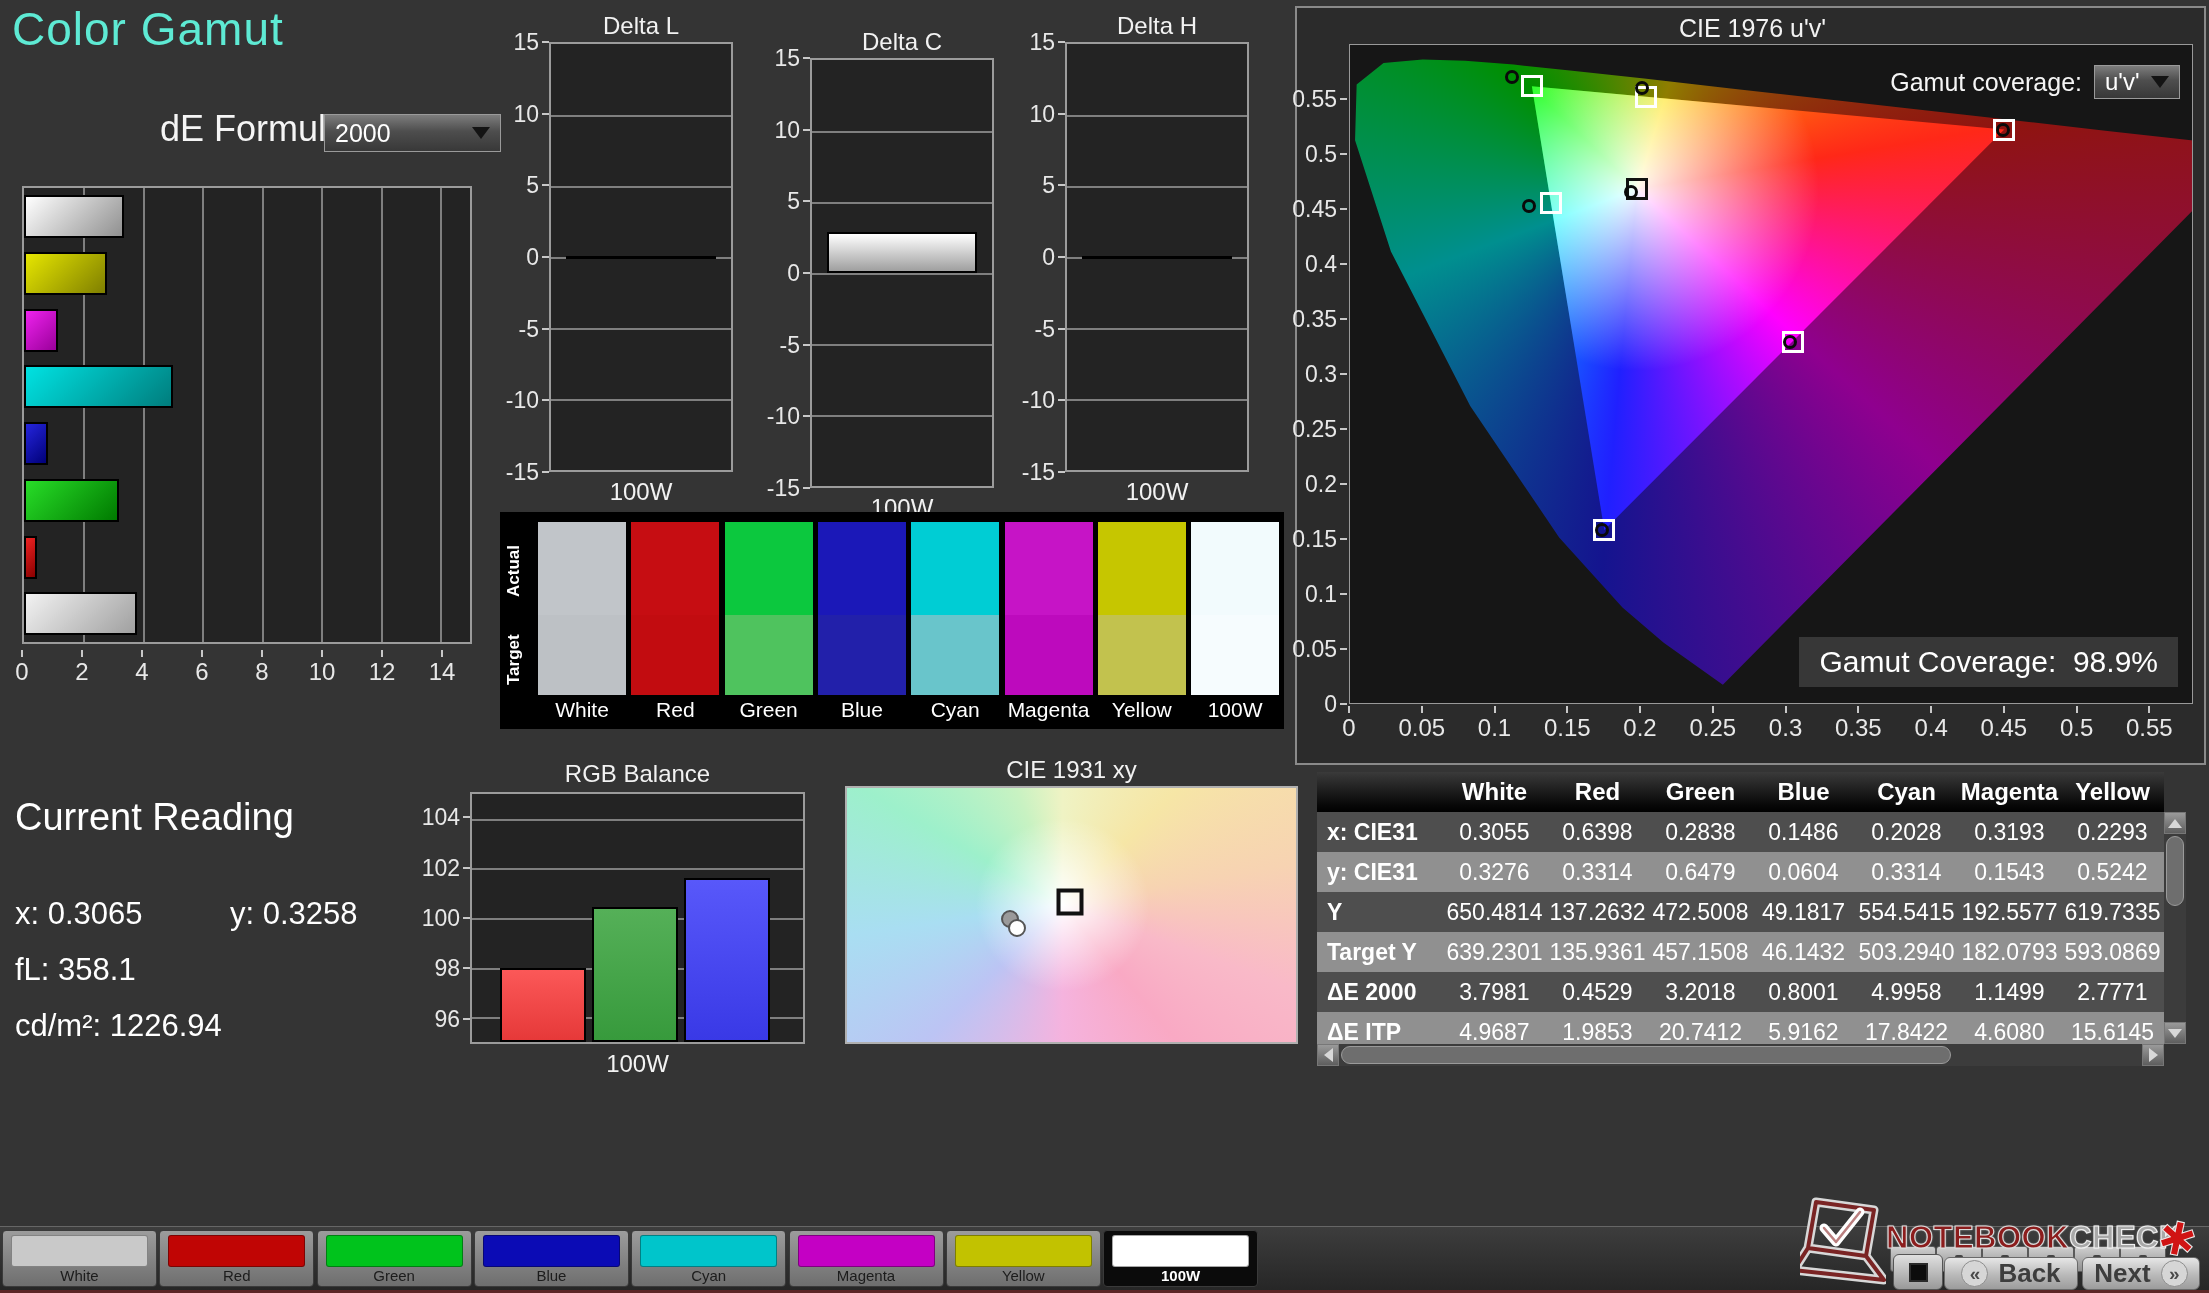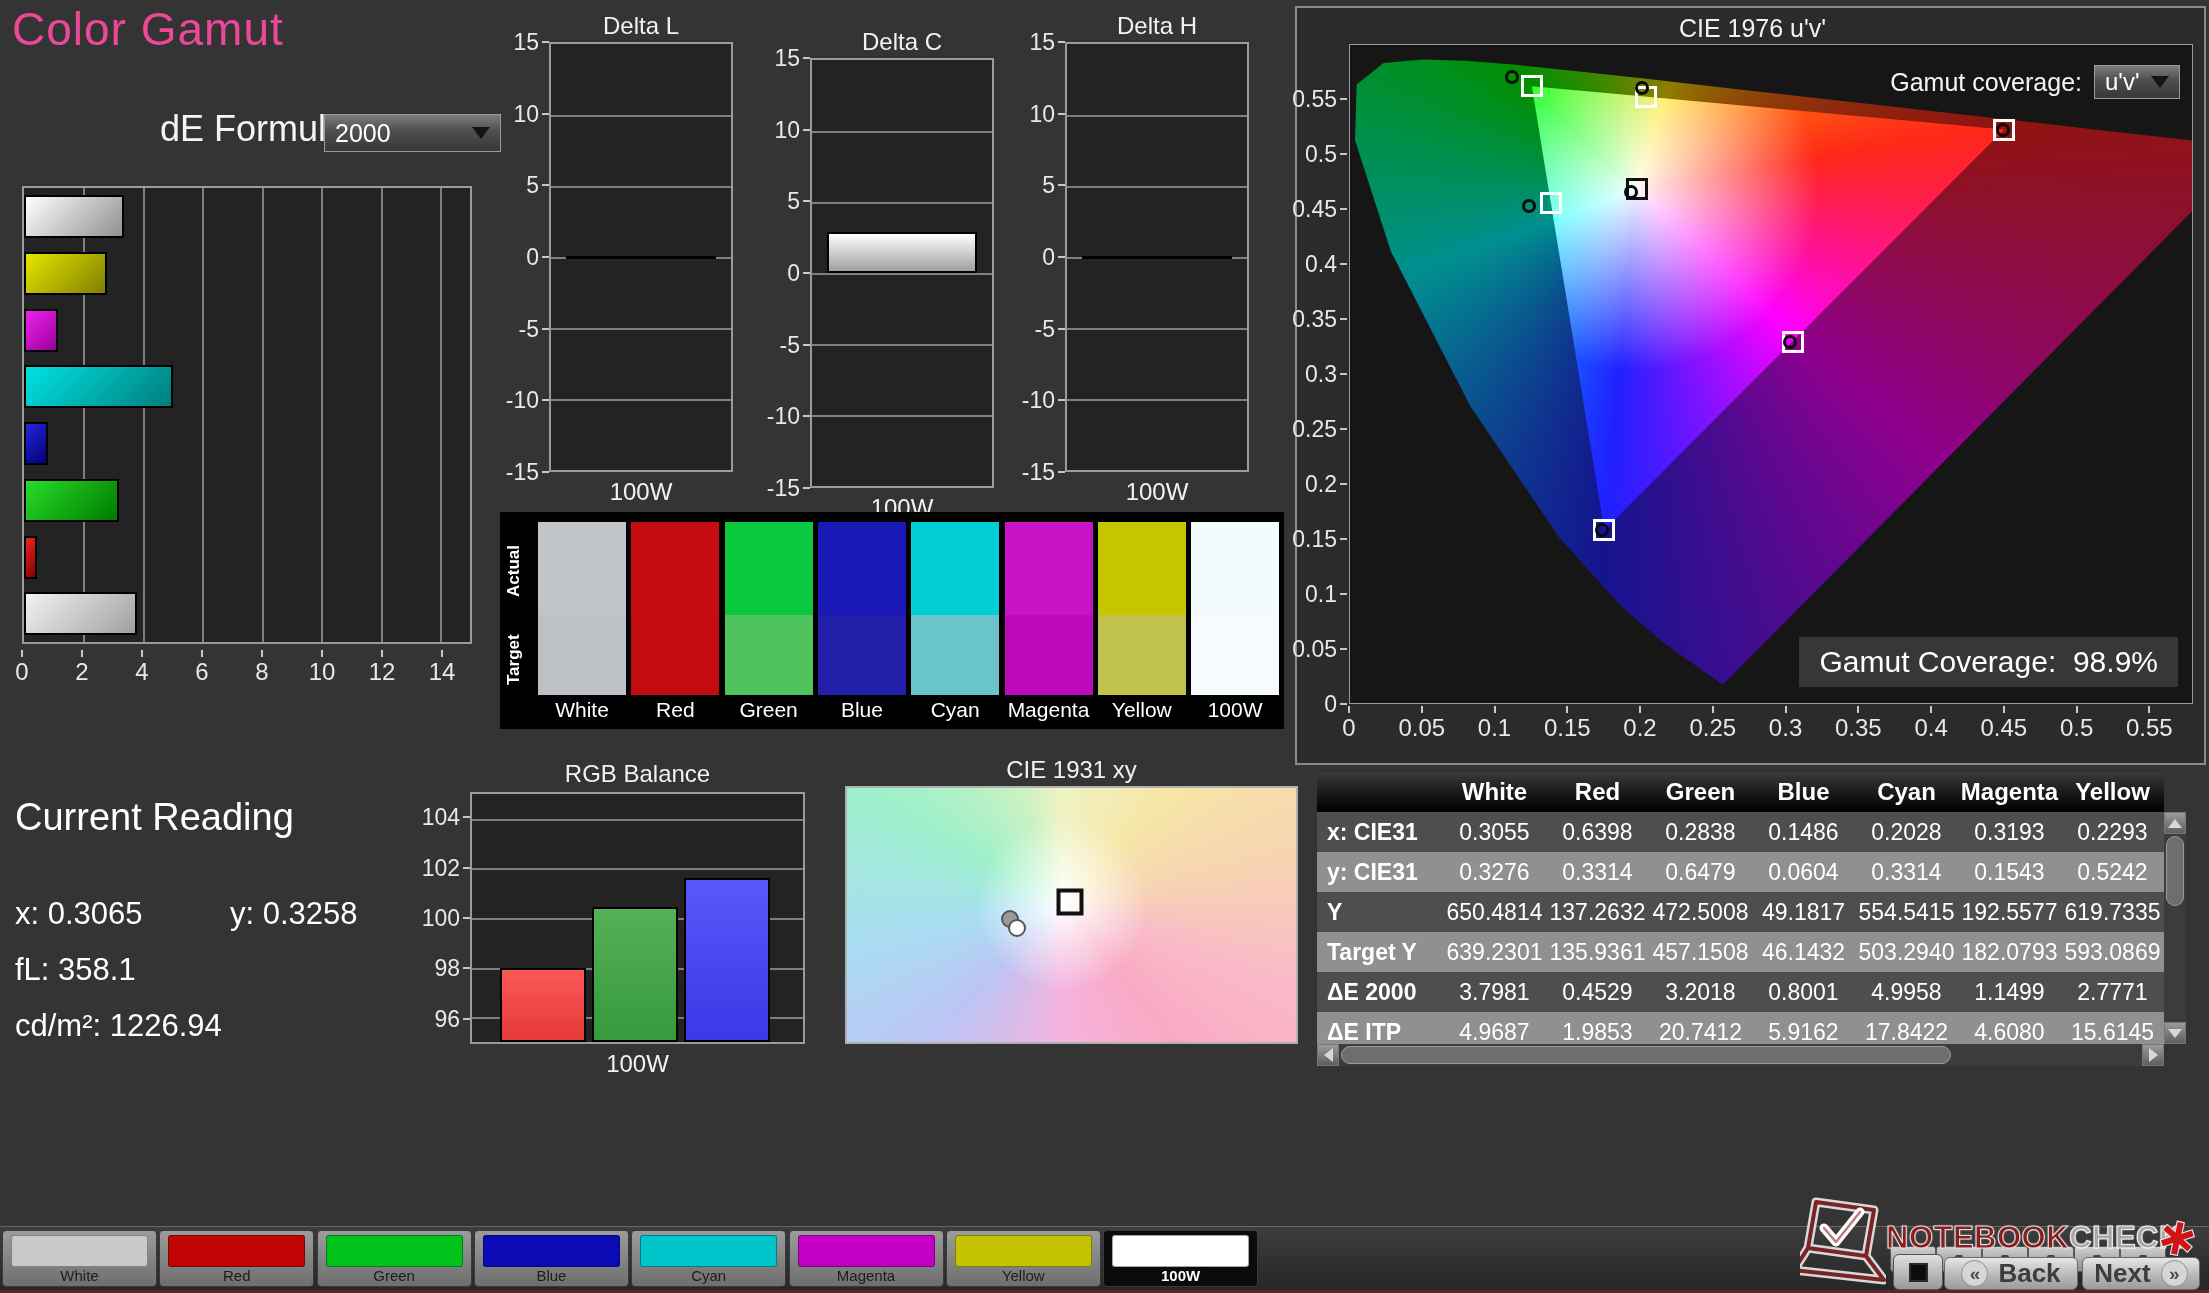--- a/index.html
+++ b/index.html
@@ -13,21 +13,21 @@
   .gridline-v{position:absolute;top:0;bottom:0;width:2px;background:#7f7f7f;}
   .gridline-h{position:absolute;left:0;right:0;height:2px;background:#7f7f7f;}
   .ytick-box,.xtick-box{position:absolute;}
   .ytick{position:absolute;right:10px;transform:translateY(-50%);color:#e8e8e8;font-size:23px;}
   .ydash{position:absolute;right:0;width:7px;height:2px;background:#c8c8c8;}
   .xtick{position:absolute;top:8px;transform:translateX(-50%);color:#e8e8e8;font-size:24px;}
   .xdash{position:absolute;top:0;width:2px;height:7px;background:#c8c8c8;}
   .hbar{position:absolute;left:0;border:2px solid #000;box-sizing:border-box;}
   .vbar{position:absolute;bottom:0;border:2px solid #000;box-sizing:border-box;}
   
-  .page-title{position:absolute;left:12px;top:2px;font-size:46px;color:#ec4899;letter-spacing:1px;}
+  .page-title{position:absolute;left:12px;top:2px;font-size:46px;color:#5eead4;letter-spacing:1px;}
   .deform-label{position:absolute;left:160px;top:108px;font-size:36px;color:#f5f5f5;}
   .dropdown{position:absolute;display:flex;align-items:center;justify-content:space-between;
             background:linear-gradient(180deg,#7d7d7d 0%,#4e4e4e 45%,#383838 100%);
             border:1px solid #9a9a9a;box-sizing:border-box;padding:0 10px;color:#fff;}
   .dropdown .arr{width:0;height:0;border-left:9px solid transparent;border-right:9px solid transparent;
                  border-top:12px solid #141414;}
   
   .swatch-panel{position:absolute;left:500px;top:512px;width:784px;height:217px;background:#000;}
   .rot-label{position:absolute;left:4px;width:26px;color:#fff;font-size:17px;font-weight:700;
              writing-mode:vertical-rl;transform:rotate(180deg);text-align:center;}

